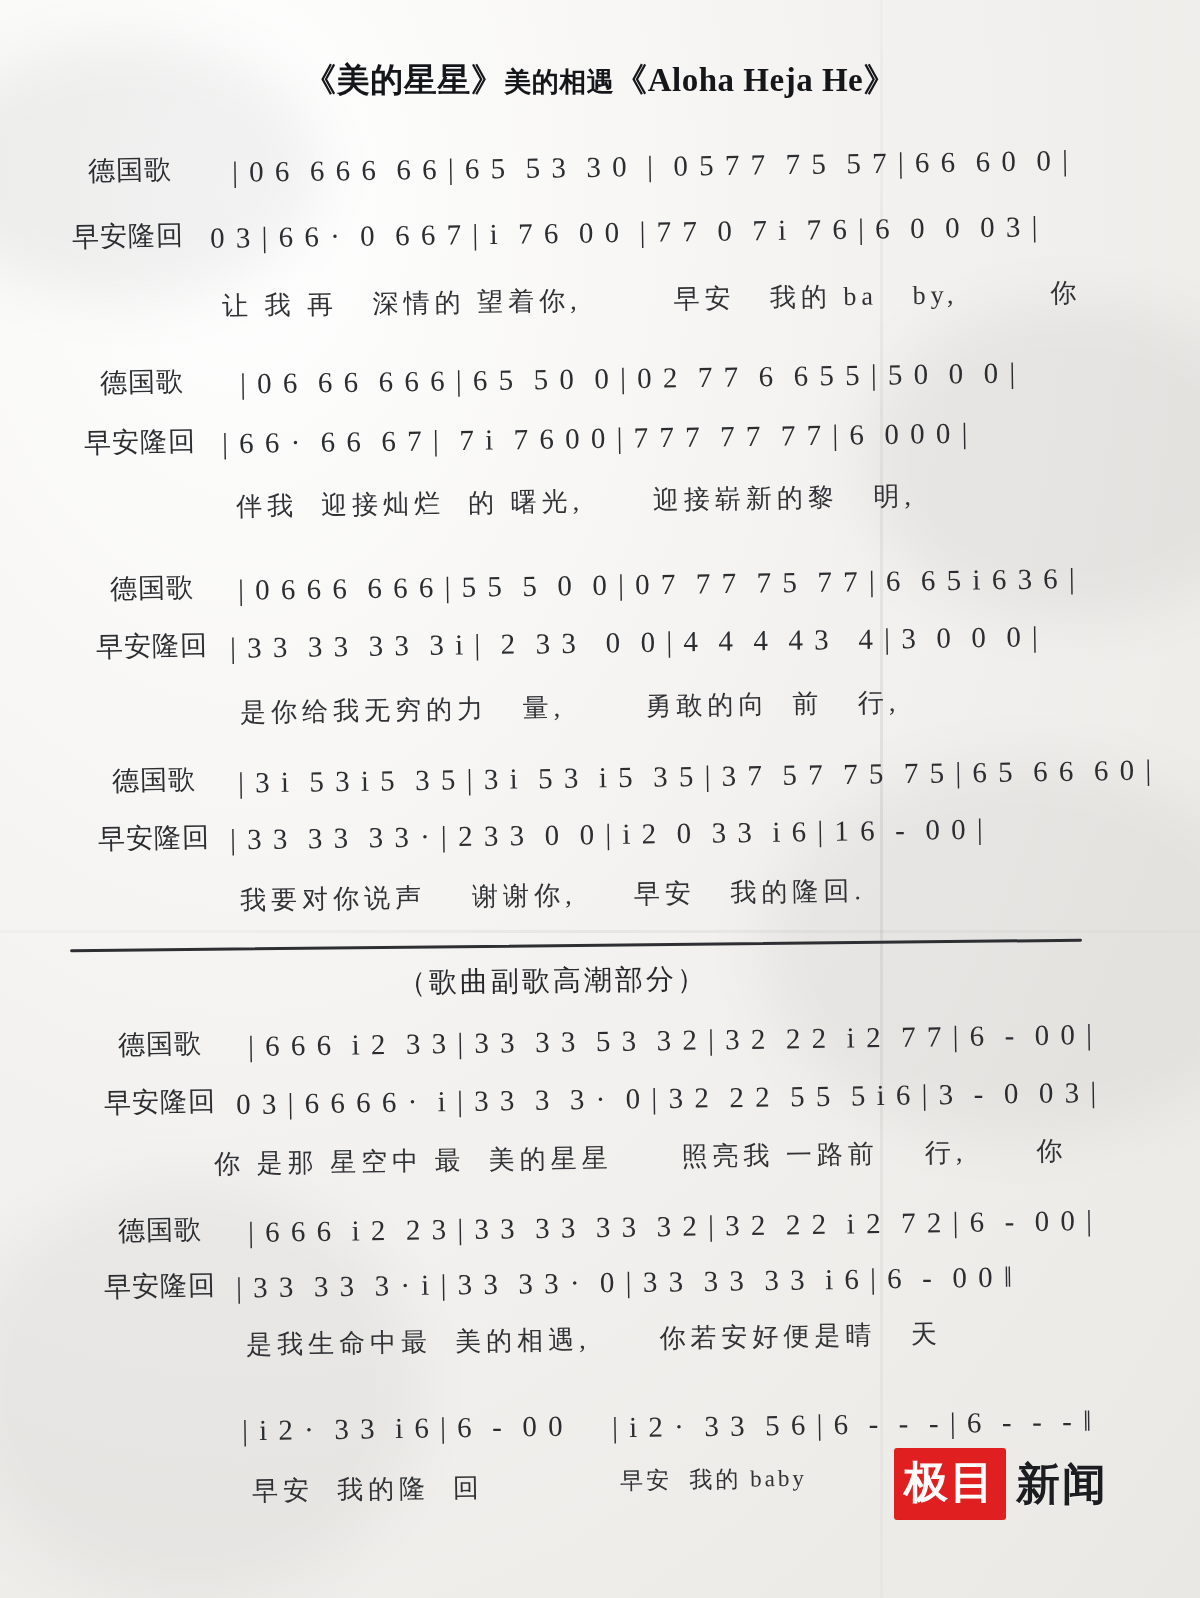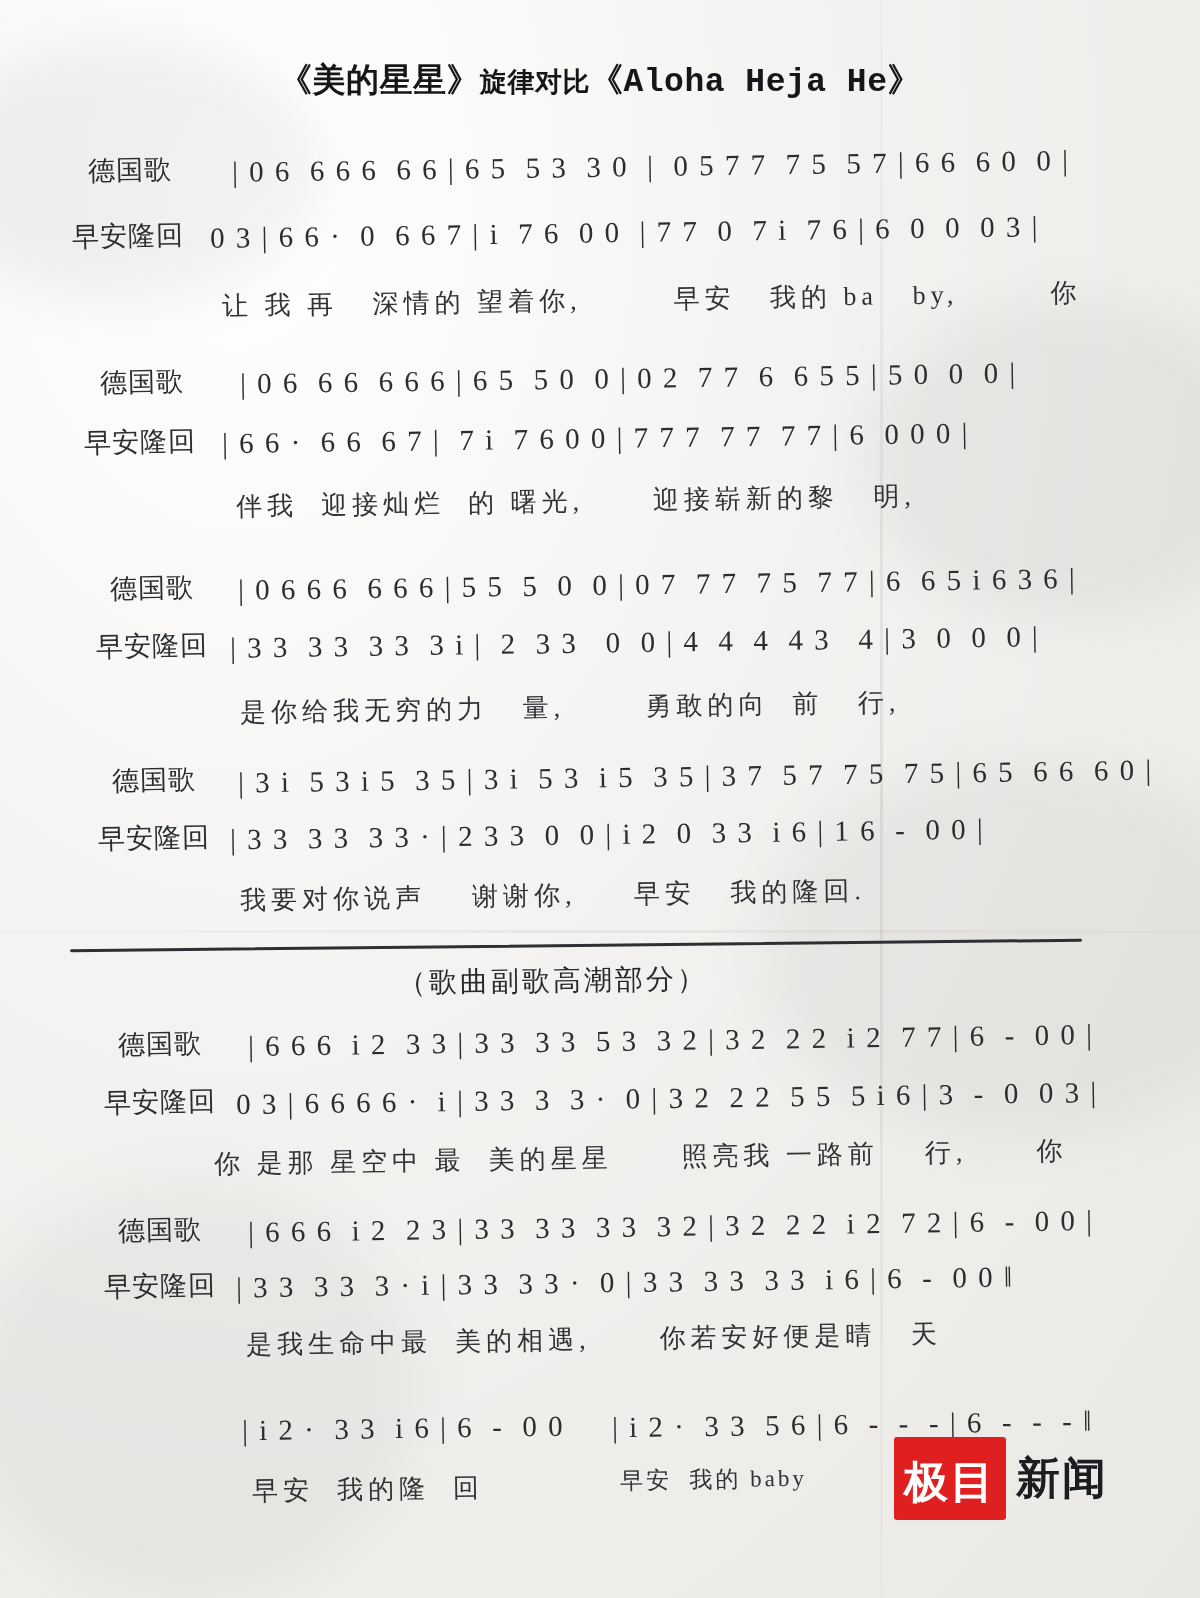--- a/index.html
+++ b/index.html
@@ -36,21 +36,21 @@
     left: 0;
     width: 1200px;
     text-align: center;
     font-family: "Liberation Serif", serif;
     font-weight: bold;
     font-size: 33px;
     color: #15161a;
     letter-spacing: 0.5px;
   }
   .title .en {
-    font-family: Liberation Mono, monospace;
+    font-family: Liberation Serif, serif;
   }
   .hand {
     position: absolute;
     font-family: "Liberation Serif", serif;
     color: #2b2d31;
     white-space: pre;
   }
   .label {
     font-size: 27px;
     letter-spacing: 1px;
@@ -90,21 +90,21 @@
     display: flex;
     align-items: center;
     font-family: "Liberation Serif", serif;
     font-weight: bold;
     font-size: 44px;
     letter-spacing: 2px;
   }
   .wm-red {
     background: #e02020;
     color: #ffffff;
-    padding: 16px 10px 8px 10px;
+    padding: 5px 10px 8px 10px;
     border-radius: 3px;
   }
   .wm-dark {
     color: #1c1d21;
     padding-left: 10px;
     text-shadow: 0 1px 0 rgba(255,255,255,0.6);
   }
 </style>
 </head>
 <body>
@@ -112,21 +112,21 @@
 <div id="page">
 
   <div class="shadowblob" style="left:-60px; top:40px; width:380px; height:260px; background:rgba(0,0,0,0.05);"></div>
   <div class="shadowblob" style="left:860px; top:300px; width:420px; height:320px; background:rgba(0,0,0,0.045);"></div>
   <div class="shadowblob" style="left:760px; top:760px; width:520px; height:380px; background:rgba(0,0,0,0.04);"></div>
   <div class="shadowblob" style="left:-40px; top:1180px; width:460px; height:420px; background:rgba(0,0,0,0.035);"></div>
   <div class="crease" style="left:880px; top:0; width:3px; height:1598px; background:linear-gradient(180deg, rgba(0,0,0,0.02), rgba(0,0,0,0.07), rgba(0,0,0,0.02));"></div>
   <div class="crease" style="left:0; top:930px; width:1200px; height:3px; background:linear-gradient(90deg, rgba(0,0,0,0.015), rgba(0,0,0,0.05), rgba(0,0,0,0.015));"></div>
 
   <div class="title">
-    <span>《美的星星》</span><span style="font-size:27px;">旋律对比</span><span class="en">《Aloha Heja He》</span>
+    <span>《美的星星》</span><span style="font-size:27px;">美的相遇</span><span class="en">《Aloha Heja He》</span>
   </div>
 
   <div class="hand label" style="left:88px; top:152px;">德国歌</div>
   <div class="hand notes" style="left:232px; top:150px;">| 0 6  6 6 6  6 6 | 6 5  5 3  3 0  |  0 5 7 7  7 5  5 7 | 6 6  6 0  0 |</div>
 
   <div class="hand label" style="left:72px; top:218px;">早安隆回</div>
   <div class="hand notes" style="left:210px; top:216px;">0 3 | 6 6 ·  0  6 6 7 | i  7 6  0 0  | 7 7  0  7 i  7 6 | 6  0  0  0 3 |</div>
 
   <div class="hand lyric" style="left:222px; top:282px;">让 我 再   深情的 望着你,        早安   我的 ba   by,        你</div>
 

